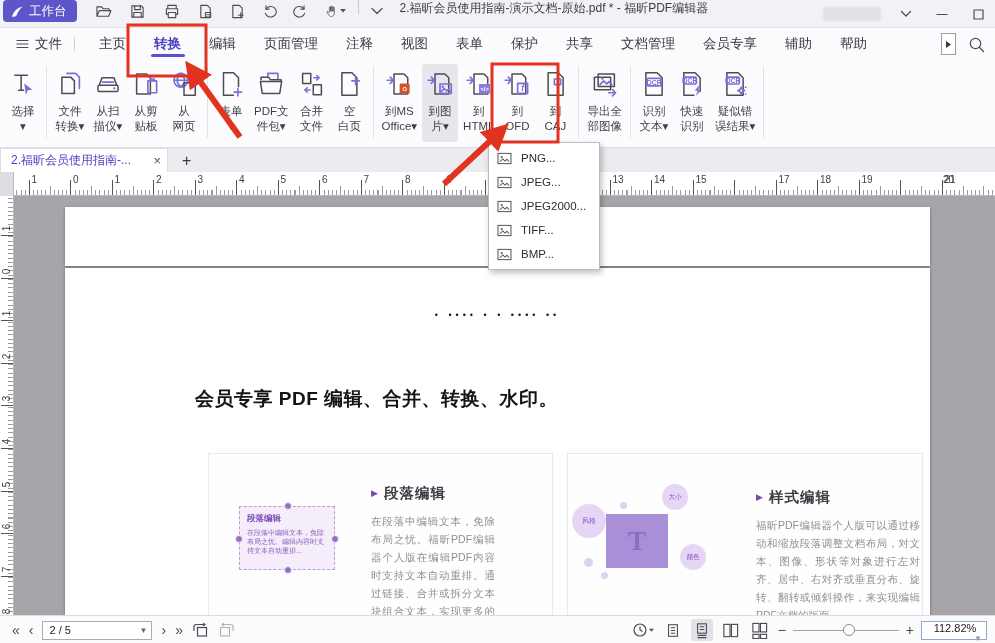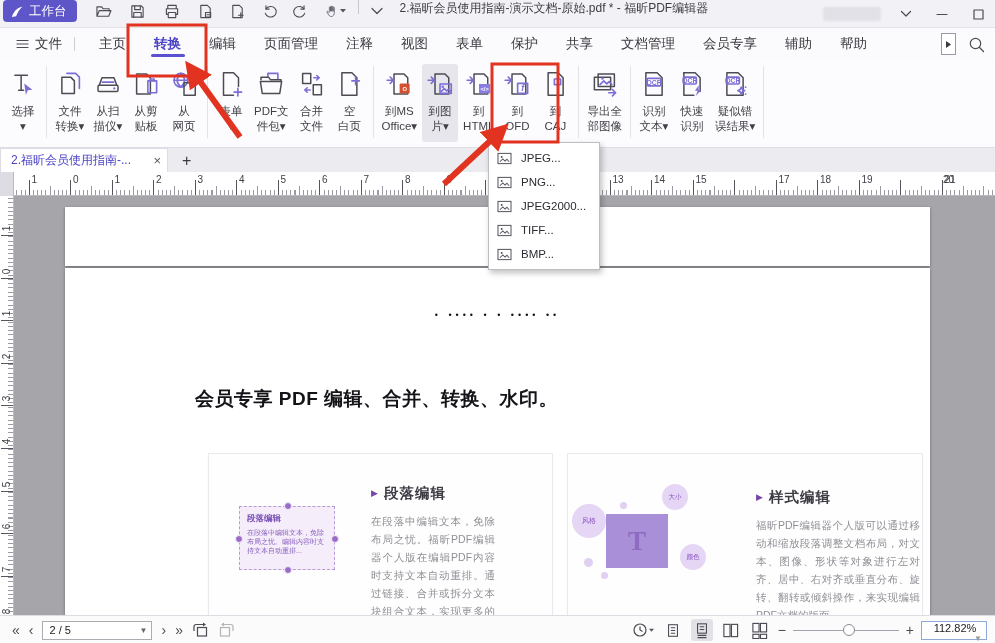--- a/index.html
+++ b/index.html
@@ -587,29 +587,29 @@
     </div>
   </div>
 
   <div class="dropdown" id="dropdown">
       <div class="dd-item">
         <svg width="15" height="13" viewBox="0 0 16 14">
           <rect x="1" y="1.5" width="14" height="11" fill="#fff" stroke="#55555e" stroke-width="1.1"></rect>
           <circle cx="5" cy="5.3" r="1.1" fill="#55555e"></circle>
           <path d="M3 10.5l3.2-3 2.4 2.2 2-2 2.4 2.8" fill="none" stroke="#55555e" stroke-width="1.1"></path>
         </svg>
-        <span>JPEG...</span>
+        <span>PNG...</span>
       </div>
       <div class="dd-item">
         <svg width="15" height="13" viewBox="0 0 16 14">
           <rect x="1" y="1.5" width="14" height="11" fill="#fff" stroke="#55555e" stroke-width="1.1"></rect>
           <circle cx="5" cy="5.3" r="1.1" fill="#55555e"></circle>
           <path d="M3 10.5l3.2-3 2.4 2.2 2-2 2.4 2.8" fill="none" stroke="#55555e" stroke-width="1.1"></path>
         </svg>
-        <span>PNG...</span>
+        <span>JPEG...</span>
       </div>
       <div class="dd-item">
         <svg width="15" height="13" viewBox="0 0 16 14">
           <rect x="1" y="1.5" width="14" height="11" fill="#fff" stroke="#55555e" stroke-width="1.1"></rect>
           <circle cx="5" cy="5.3" r="1.1" fill="#55555e"></circle>
           <path d="M3 10.5l3.2-3 2.4 2.2 2-2 2.4 2.8" fill="none" stroke="#55555e" stroke-width="1.1"></path>
         </svg>
         <span>JPEG2000...</span>
       </div>
       <div class="dd-item">

